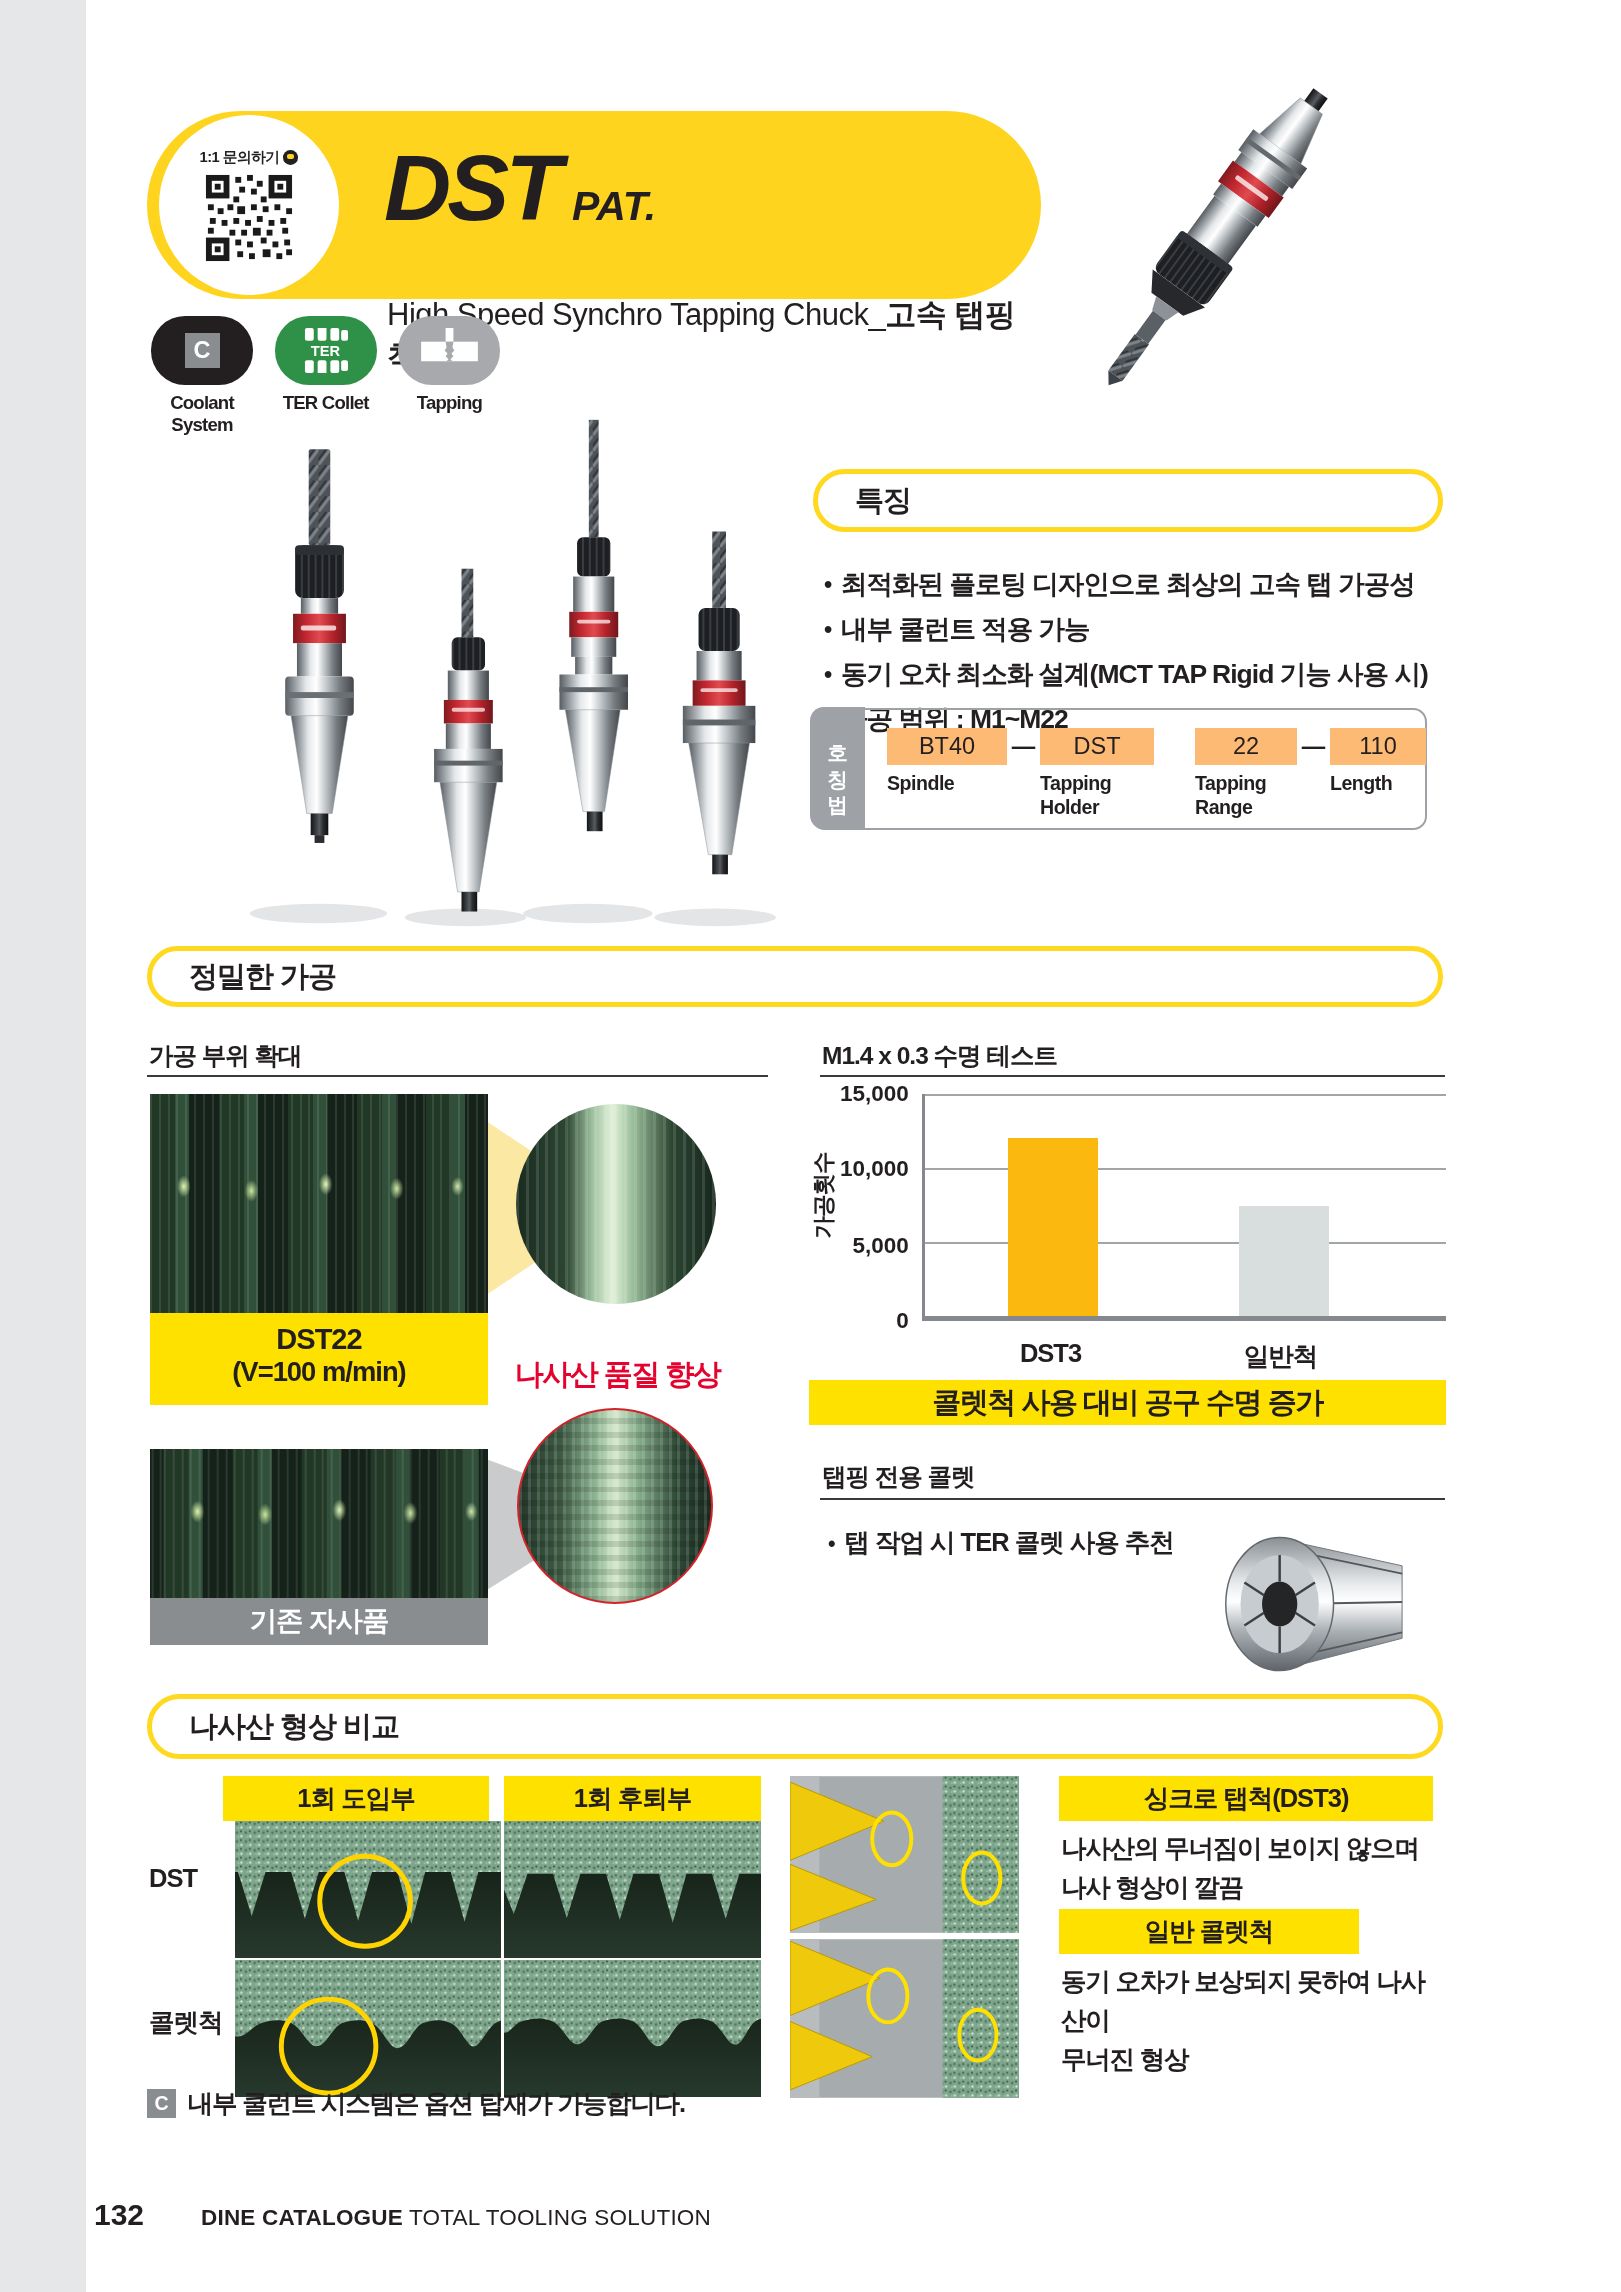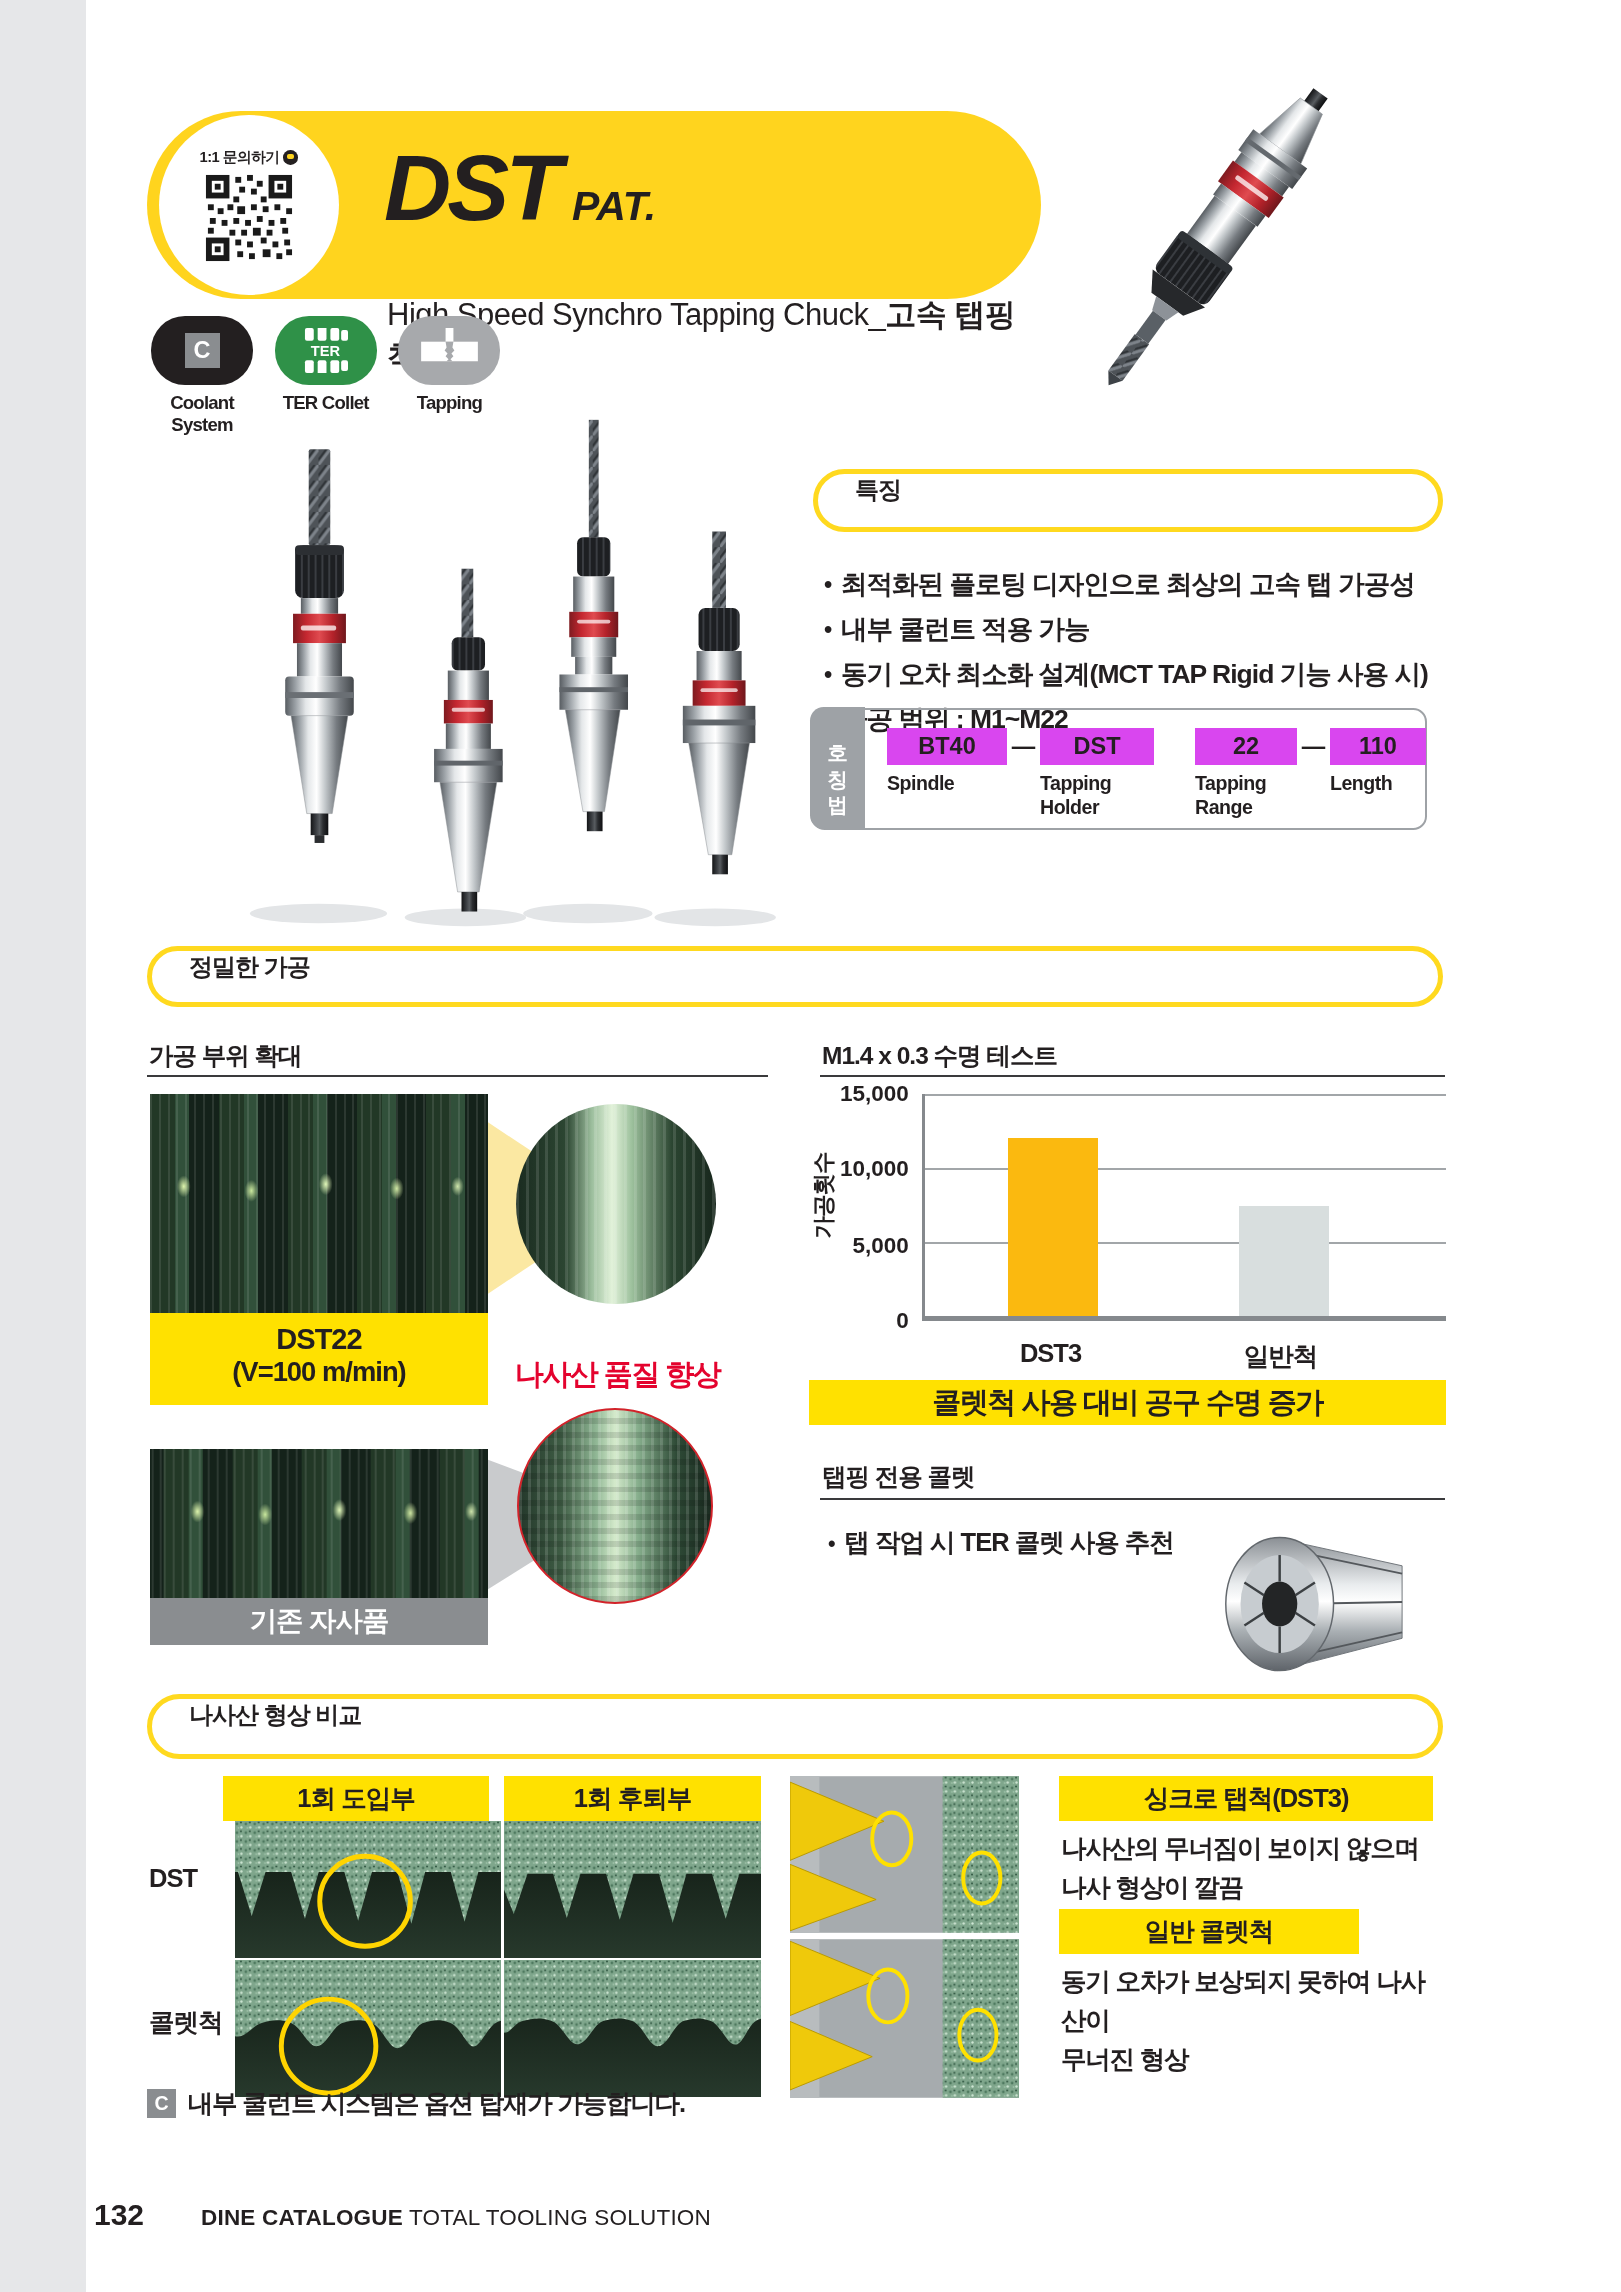--- a/index.html
+++ b/index.html
@@ -34,40 +34,40 @@
     display:flex; align-items:center; justify-content:center; }
   .pill-black { background:#231F20; }
   .pill-green { background:#2F9148; }
   .pill-gray  { background:#A7A9AC; }
   .badge-label { margin-top:6.9px; font-size:18.6px; font-weight:800; letter-spacing:-0.8px; }
   .c-square { width:35px; height:35px; background:#8A8D90; color:#fff; font-size:23.5px; font-weight:800;
     display:flex; align-items:center; justify-content:center; }
 
   
   .section-pill { position:absolute; background:#fff; border:5.9px solid #FFD91F; border-radius:33px;
-    display:flex; padding-left:37px; font-size:24px; font-weight:800; letter-spacing:-1px; }
+    display:flex; align-items:center; padding-left:37px; font-size:29px; font-weight:800; letter-spacing:-1px; }
   .pill-features { left:813px; top:469px; width:630px; height:63px; }
   .pill-precision { left:147px; top:946px; width:1296px; height:61px; }
   .pill-compare { left:147px; top:1694px; width:1296px; height:65px; }
 
   
   .features-list { position:absolute; left:824px; top:565px; }
   .feat-item { font-size:26.5px; font-weight:700; letter-spacing:-1px; height:45px; line-height:39px; }
   .feat-item::before { content:"•"; margin-right:9.8px; font-size:23.5px; }
 
   
   .naming-box { position:absolute; left:811px; top:708px; width:616px; height:122px;
     border:2.9px solid #9EA2A6; border-radius:13.7px; }
   .naming-tab { position:absolute; left:-2.9px; top:-2.9px; width:55px; height:122px; background:#9EA2A6;
     border-radius:13.7px 0 0 13.7px; display:flex; align-items:center; justify-content:center; }
   .naming-tab span { writing-mode:vertical-rl; text-orientation:upright; color:#fff;
     font-size:20.6px; font-weight:800; letter-spacing:4.9px; }
   .naming-row { position:absolute; left:74px; top:17.6px; display:flex; align-items:flex-start; }
   .nm-seg { display:flex; flex-direction:column; }
-  .nm-box { height:37px; background:#d946ef; font-size:23.5px; font-weight:700;
+  .nm-box { height:37px; background:#fdba74; font-size:23.5px; font-weight:400;
     display:flex; align-items:center; justify-content:center; }
   .nm-label { margin-top:7.8px; font-size:19.6px; font-weight:700; line-height:23.5px; letter-spacing:-0.5px; }
   .w0{width:120px;} .w1{width:114px;} .w2{width:102px;} .w3{width:96px;}
   .nm-dash { width:33px; height:37px; display:flex; align-items:center; justify-content:center;
     font-size:23.5px; font-weight:800; }
   .nm-gap { width:41px; }
 
   
   .subhead { position:absolute; font-size:24.5px; font-weight:800; letter-spacing:-1px; }
   .rule { position:absolute; height:0; border-bottom:2.9px solid #3A3A3C; }

